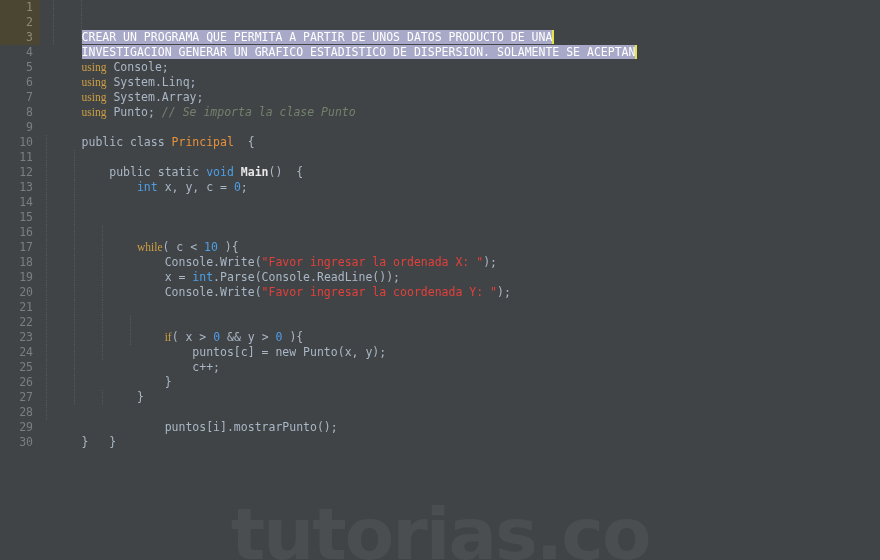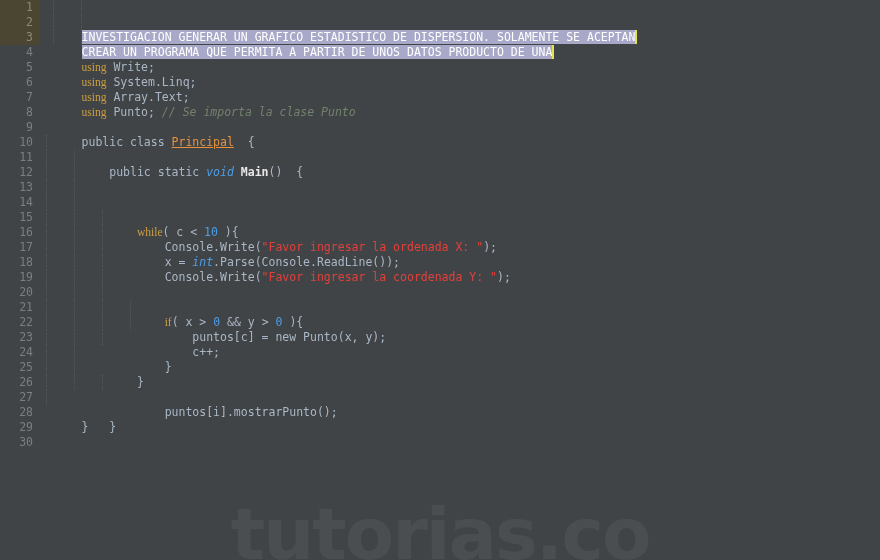--- a/index.html
+++ b/index.html
@@ -82,23 +82,23 @@
     top: 0;
     width: 0;
     height: 15px;
     border-left: 1px dotted #55585a;
     pointer-events: none;
   }
   .txt { position: relative; }
 
   
   .kw   { color: #cc9f43; font-family: Liberation Serif, serif; }              
-  .typ  { color: #4d9ee6; font-style: italic; }              
+  .typ  { color: #4d9ee6; }              
   .num  { color: #4d9ee6; }              
-  .cls  { color: #e8923c; text-decoration: underline; }              
+  .cls  { color: #e8923c; }              
   .fn   { color: #e8e8e8; font-weight: 700; }  
   .str  { color: #e2403a; }              
   .cmt  { color: #73826d; font-style: italic; }
   .pln  { color: #a9b7c6; }
 
   
   .sel-text {
     background: #a8a8c8;
     color: #ffffff;
     padding: 0;
@@ -155,60 +155,64 @@
     <div class="gutter-line">27</div>
     <div class="gutter-line">28</div>
     <div class="gutter-line">29</div>
     <div class="gutter-line">30</div>
   </div>
 
   <div id="code-area">
 
     <div class="code-line">
       <span class="ind" style="left:13px"></span><span class="ind" style="left:41px"></span>
+      <span class="sel-row txt"><span class="sel-text">CREAR UN PROGRAMA QUE PERMITA A PARTIR DE UNOS DATOS PRODUCTO DE UNA</span><span class="caret"></span></span>
+    </div>
+
+    <div class="code-line">
+      <span class="ind" style="left:13px"></span><span class="ind" style="left:41px"></span>
       <span class="sel-row txt"><span class="sel-text">INVESTIGACION GENERAR UN GRAFICO ESTADISTICO DE DISPERSION. SOLAMENTE SE ACEPTAN</span><span class="caret"></span></span>
     </div>
 
+
     <div class="code-line">
       <span class="ind" style="left:13px"></span><span class="ind" style="left:41px"></span>
-      <span class="sel-row txt"><span class="sel-text">CREAR UN PROGRAMA QUE PERMITA A PARTIR DE UNOS DATOS PRODUCTO DE UNA</span><span class="caret"></span></span>
-    </div>
-
-
-    <div class="code-line">
-      <span class="ind" style="left:13px"></span><span class="ind" style="left:41px"></span>
-    </div>
-
-    <div class="code-line">
-      <span class="txt"><span class="kw">using</span><span class="pln"> Write;</span></span>
+    </div>
+
+    <div class="code-line">
+      <span class="txt"><span class="kw">using</span><span class="pln"> Console;</span></span>
     </div>
 
     <div class="code-line">
       <span class="txt"><span class="kw">using</span><span class="pln"> System.Linq;</span></span>
     </div>
 
     <div class="code-line">
-      <span class="txt"><span class="kw">using</span><span class="pln"> Array.Text;</span></span>
+      <span class="txt"><span class="kw">using</span><span class="pln"> System.Array;</span></span>
     </div>
 
     <div class="code-line">
       <span class="txt"><span class="kw">using</span><span class="pln"> Punto; </span><span class="cmt">// Se importa la clase Punto</span></span>
     </div>
 
     <div class="code-line"></div>
 
     <div class="code-line">
       <span class="txt"><span class="pln">public class </span><span class="cls">Principal</span><span class="pln">  {</span></span>
     </div>
 
     <div class="code-line">
       <span class="ind" style="left:6px"></span>
       <span class="txt"><span class="pln">    public static </span><span class="typ">void</span><span class="pln"> </span><span class="fn">Main</span><span class="pln">()  {</span></span>
     </div>
 
+    <div class="code-line">
+      <span class="ind" style="left:6px"></span><span class="ind" style="left:34px"></span>
+      <span class="txt"><span class="pln">        </span><span class="typ">int</span><span class="pln"> x, y, c = </span><span class="num">0</span><span class="pln">;</span></span>
+    </div>
 
     <div class="code-line">
       <span class="ind" style="left:6px"></span><span class="ind" style="left:34px"></span>
     </div>
 
     <div class="code-line">
       <span class="ind" style="left:6px"></span><span class="ind" style="left:34px"></span>
     </div>
 
     <div class="code-line">

